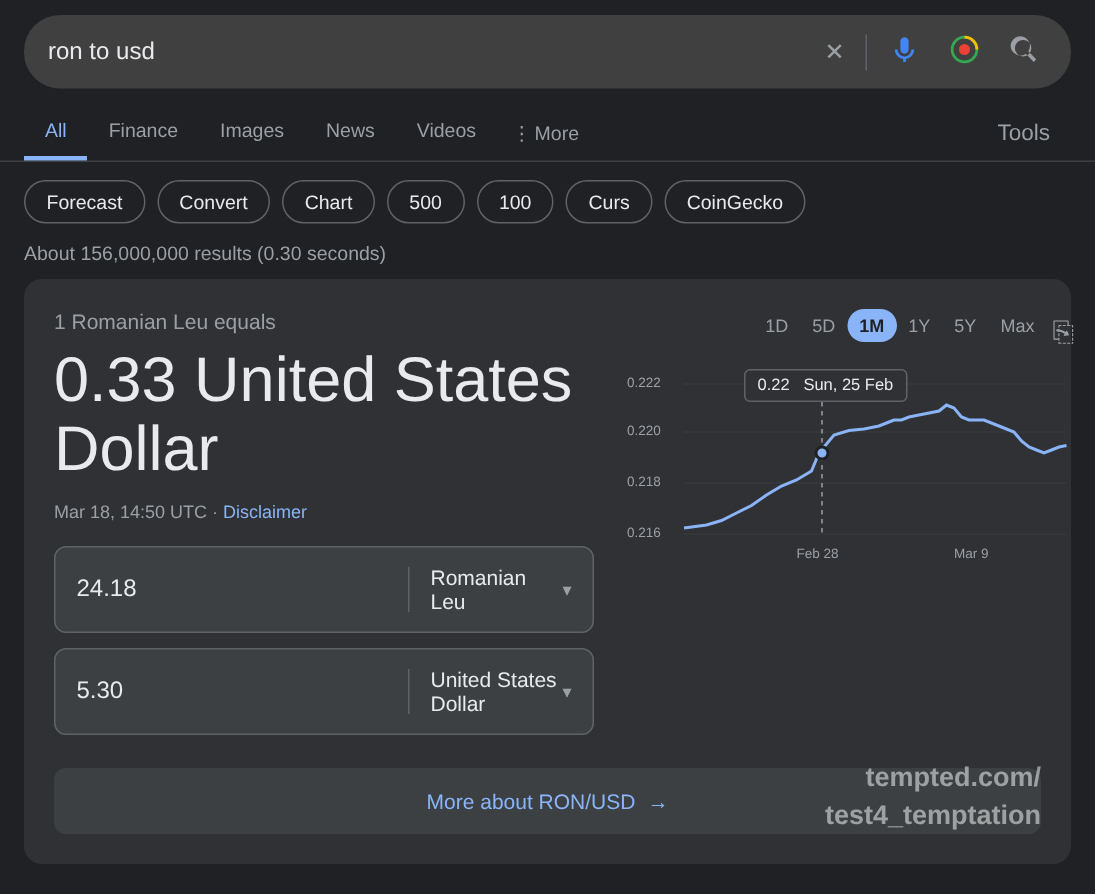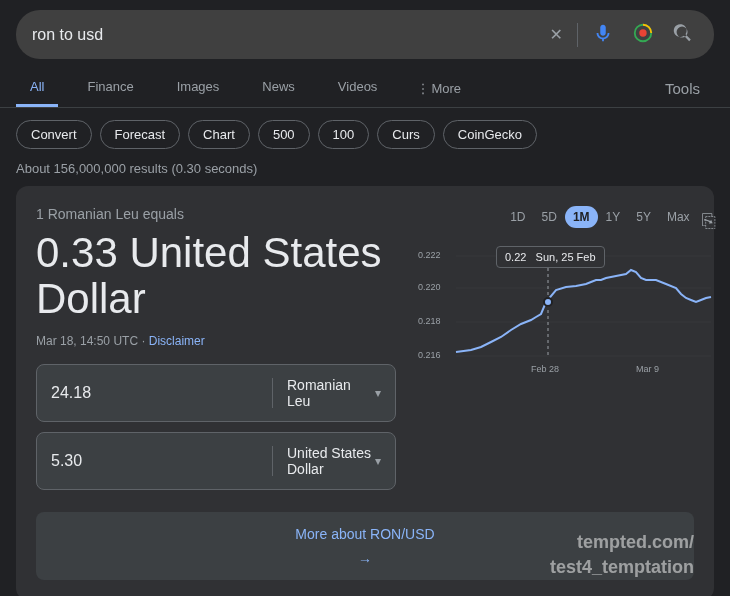--- a/index.html
+++ b/index.html
@@ -36,21 +36,21 @@
       cursor: pointer;
       padding: 4px;
     }
 
     
     .nav-tabs {
       display: flex;
       align-items: center;
       padding: 0 16px;
       border-bottom: 1px solid #3c4043;
-      gap: 15px;
+      gap: 0;
     }
     .nav-tab {
       padding: 10px 14px;
       font-size: 13px;
       color: #9aa0a6;
       cursor: pointer;
       border-bottom: 3px solid transparent;
       white-space: nowrap;
     }
     .nav-tab.active {
@@ -237,21 +237,20 @@
       gap: 8px;
       background: #3c4043;
       border-radius: 8px;
       padding: 14px;
       margin: 12px 0 0 0;
       cursor: pointer;
       font-size: 14px;
       color: #8ab4f8;
       border: none;
       width: 100%;
-      flex-direction: column;
     }
 
     
     .watermark {
       position: absolute;
       bottom: 20px;
       right: 36px;
       color: rgba(255,255,255,0.5);
       font-size: 18px;
       font-weight: bold;
@@ -315,22 +314,22 @@
     <div class="nav-tab">News</div>
     <div class="nav-tab">Videos</div>
     <div class="nav-more">
       <span>⋮</span>
       <span>More</span>
     </div>
     <div class="tools-tab">Tools</div>
   </div>
 
   <div class="filter-chips">
+    <button class="chip">Forecast</button>
     <button class="chip">Convert</button>
-    <button class="chip">Forecast</button>
     <button class="chip">Chart</button>
     <button class="chip">500</button>
     <button class="chip">100</button>
     <button class="chip">Curs</button>
     <button class="chip">CoinGecko</button>
   </div>
 
   <div class="results-count">About 156,000,000 results (0.30 seconds)</div>
 
   <div class="converter-section">

